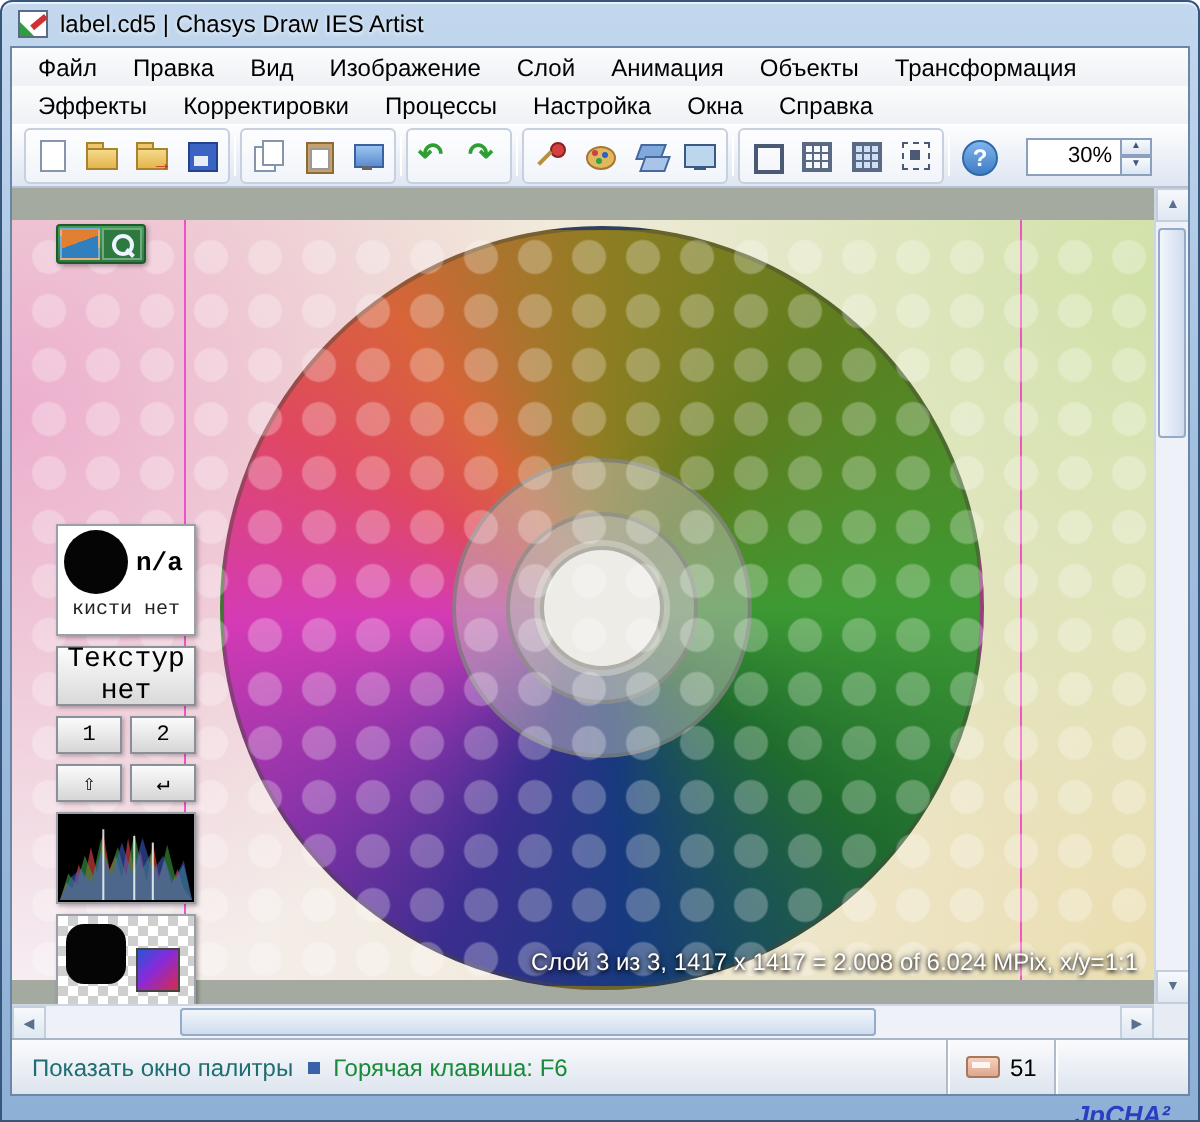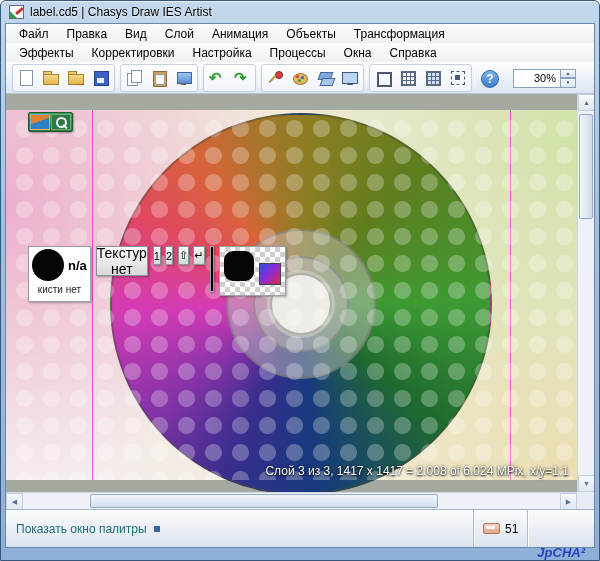--- a/index.html
+++ b/index.html
@@ -119,21 +119,21 @@
   .mini-tb{position:absolute;left:22px;top:18px;z-index:6;display:flex;gap:1px;padding:1px;
     background:linear-gradient(#41a055,#2d7a40);border:1px solid #1f5a2e;border-radius:2px;
     box-shadow:1px 1px 2px rgba(0,0,0,.3);}
   .mini-cell{width:20px;height:16px;position:relative;border:1px solid rgba(255,255,255,.35);}
   .mini-img{background:linear-gradient(160deg,#e08030 45%,#3080c0 45%);}
   .mini-mag{background:#2d7a40;}
   .mini-mag::before{content:"";position:absolute;left:4px;top:2px;width:7px;height:7px;border:2px solid #eef4ff;border-radius:50%;}
   .mini-mag::after{content:"";position:absolute;left:12px;top:9px;width:2px;height:5px;background:#eef4ff;transform:rotate(-45deg);}
 
   
-  .tool-panel{position:absolute;left:22px;top:152px;width:70px;display:flex;flex-direction:row;gap:5px;z-index:6;}
+  .tool-panel{position:absolute;left:22px;top:168px;width:70px;display:flex;flex-direction:column;gap:5px;z-index:6;font-family:Liberation Mono, monospace;}
   .panel{border:1px solid #9aa0a8;box-shadow:1px 1px 2px rgba(0,0,0,.3);background:#ededed;}
   .brush-panel{background:#fff;height:56px;padding:2px 3px;}
   .brush-row{display:flex;align-items:center;gap:4px;}
   .brush-dot{width:32px;height:32px;border-radius:50%;background:#050505;flex:0 0 auto;}
   .brush-na{font-weight:bold;font-size:13px;}
   .brush-caption{font-size:10px;text-align:center;margin-top:3px;color:#222;}
   .texture-btn{height:30px;width:100%;display:flex;align-items:center;justify-content:center;font-size:14px;
     background:linear-gradient(#fcfcfc,#d9d9d9);border:1px solid #8a9098;box-shadow:1px 1px 2px rgba(0,0,0,.3);}
   .btn-row{display:flex;gap:4px;}
   .small-btn{flex:1;height:19px;display:flex;align-items:center;justify-content:center;font-size:11px;
@@ -154,21 +154,21 @@
     font-size:7px;color:#5a708e;background:linear-gradient(#f6f9fc,#dfe7f1);border:1px solid #c3cfdd;}
   .sa-up{top:0;left:0;} .sa-down{bottom:0;left:0;} .sa-left{left:0;top:0;} .sa-right{right:0;top:0;}
   .sa-up::before{content:"\25B2";} .sa-down::before{content:"\25BC";}
   .sa-left::before{content:"\25C0";} .sa-right::before{content:"\25B6";}
   .vthumb{position:absolute;left:1px;width:14px;top:20px;height:105px;border-radius:2px;
     background:linear-gradient(90deg,#f2f6fb,#cfdcee);border:1px solid #93aac9;}
   .hthumb{position:absolute;top:1px;height:14px;left:84px;width:348px;border-radius:2px;
     background:linear-gradient(#f2f6fb,#cfdcee);border:1px solid #93aac9;}
 
   
-  .statusbar{height:38px;flex:0 0 auto;display:flex;align-items:center;font-size:12px;
+  .statusbar{height:28px;flex:0 0 auto;display:flex;align-items:center;font-size:12px;
     background:linear-gradient(#fafbfd,#dde4ee);border-top:1px solid #a9b4c4;}
   .sb-main{flex:1;display:flex;align-items:center;gap:7px;padding:0 10px;overflow:hidden;white-space:nowrap;}
   .sb-palette{color:#1f6f72;}
   .sb-bullet{width:6px;height:6px;background:#3a62a8;flex:0 0 auto;}
   .sb-hotkey{color:#188a3a;}
   .sb-sec{display:flex;align-items:center;gap:5px;padding:0 9px;height:100%;
     border-left:1px solid #b0bac8;box-shadow:inset 1px 0 0 #ffffff;justify-content:flex-end;}
   .chalk-icon{width:17px;height:11px;border-radius:2px;position:relative;
     background:linear-gradient(#f4d0c0,#dfa78e);border:1px solid #a87858;}
   .chalk-icon::after{content:"";position:absolute;left:2px;top:2px;width:9px;height:3px;background:rgba(255,255,255,.85);}
@@ -183,30 +183,31 @@
     <span class="app-icon"></span>
     <span class="title-text">label.cd5 | Chasys Draw IES Artist</span>
   </div>
 
   <div class="client">
 
     <div class="menubar-row">
       <div class="menu-item">Файл</div>
       <div class="menu-item">Правка</div>
       <div class="menu-item">Вид</div>
+      <div class="menu-item">Изображение</div>
       <div class="menu-item">Слой</div>
       <div class="menu-item">Анимация</div>
       <div class="menu-item">Объекты</div>
       <div class="menu-item">Трансформация</div>
     </div>
     <div class="menubar-row">
       <div class="menu-item">Эффекты</div>
       <div class="menu-item">Корректировки</div>
+      <div class="menu-item">Процессы</div>
       <div class="menu-item">Настройка</div>
-      <div class="menu-item">Процессы</div>
       <div class="menu-item">Окна</div>
       <div class="menu-item">Справка</div>
     </div>
 
     <div class="toolbar">
       <div class="tgroup">
         <button class="tbtn">
             <span class="ic ic-new"></span>
           </button>
         <button class="tbtn">
@@ -354,20 +355,21 @@
         <div class="hthumb"></div>
         <div class="scroll-arrow sa-right"></div>
       </div>
       <div class="corner"></div>
     </div>
 
     <div class="statusbar">
       <div class="sb-main">
         <span class="sb-palette">Показать окно палитры</span>
         <span class="sb-bullet"></span>
+        <span class="sb-hotkey">Горячая клавиша: F6</span>
       </div>
       <div class="sb-sec">
         <span class="chalk-icon"></span>
         <span class="sb-count">51</span>
       </div>
       <div class="sb-sec">
         <span class="sb-brand">JpCHA²</span>
       </div>
     </div>
 

